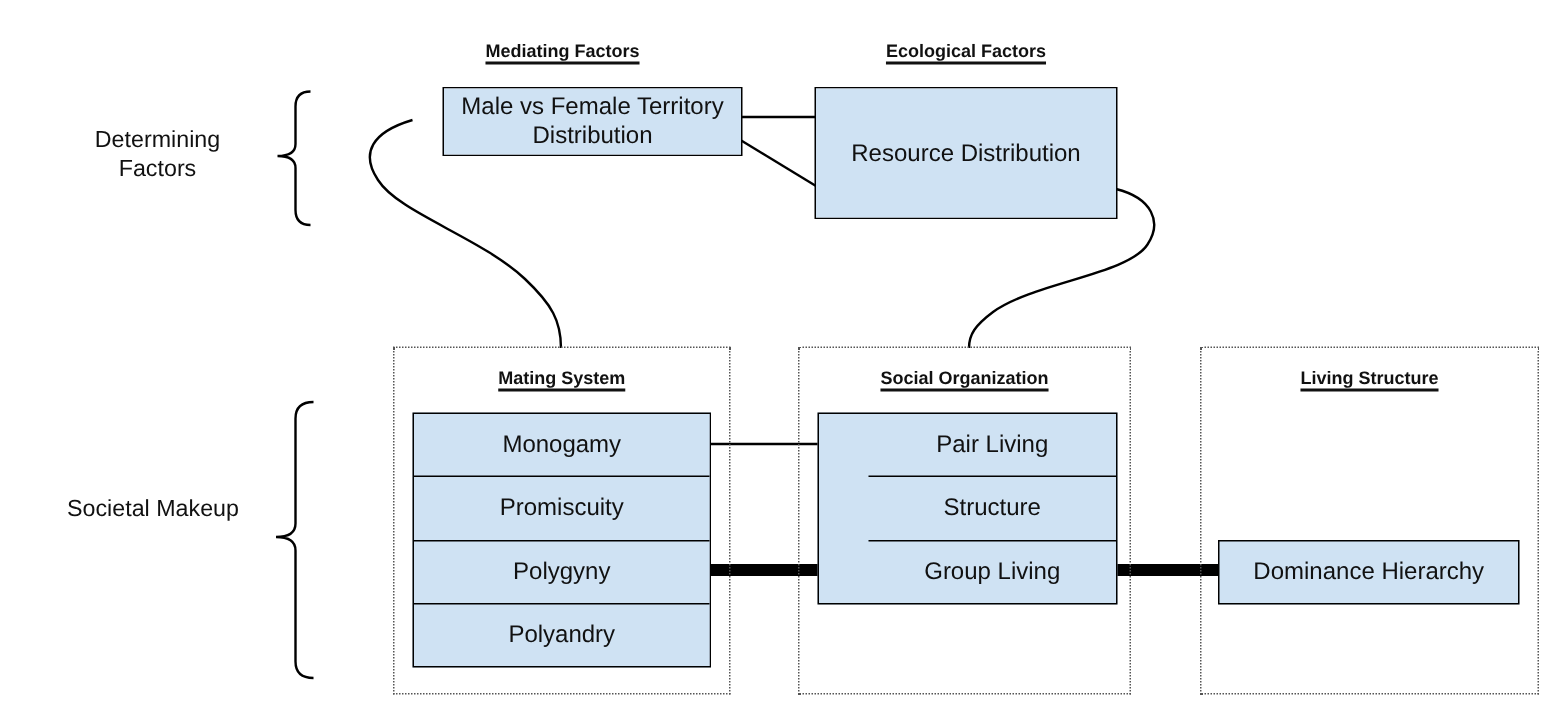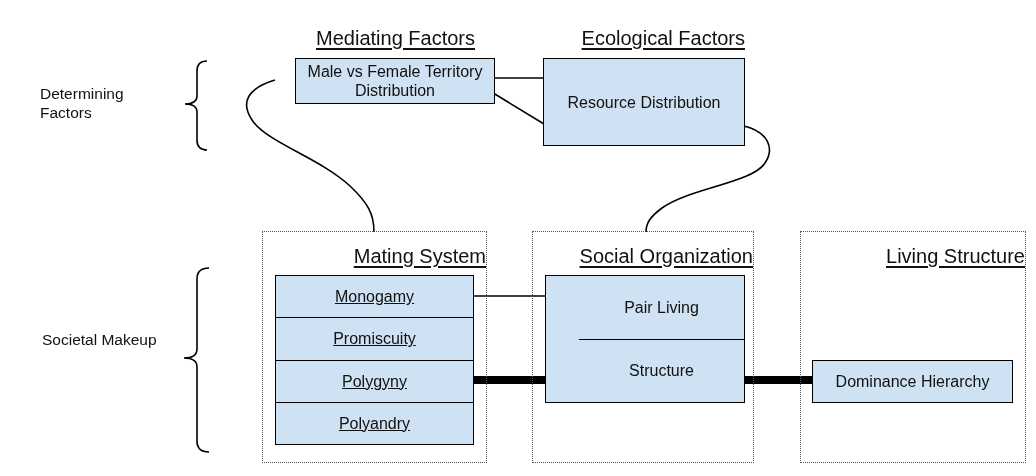--- a/index.html
+++ b/index.html
@@ -11,32 +11,32 @@
     font-family: "Liberation Sans", sans-serif;
     color: var(--text, #111111);
     overflow: hidden;
   }
   .wires { position: absolute; left: 0; top: 0; }
   .wires path, .wires line { stroke: var(--box-border, #000000); fill: none; stroke-width: 1.6px; }
   .wires line.thick { stroke-width: 8px; }
 
   .side-label {
     position: absolute;
-    text-align: left;
+    text-align: center;
     font-size: 15.5px;
     line-height: 19px;
   }
   #lbl-det { left: 40px; top: 84px;  width: 130px; }
   #lbl-soc { left: 42px; top: 330px; width: 120px; }
 
   .group-title {
     position: absolute;
-    text-align: right;
-    font-weight: normal;
-    font-size: 20px;
+    text-align: center;
+    font-weight: bold;
+    font-size: 12px;
     text-decoration: underline;
     text-decoration-thickness: 1.8px;
     text-underline-offset: 3px;
     white-space: nowrap;
   }
   #t-mediating  { left: 275px; top: 27px; width: 200px; }
   #t-ecological { left: 543px; top: 27px; width: 202px; }
 
   .stack {
     position: absolute;
@@ -53,21 +53,21 @@
     justify-content: center;
     text-align: center;
     font-size: 16px;
     line-height: 19px;
     background: var(--box-fill, #cfe2f3);
   }
   .cell + .cell { border-top: 1.6px solid var(--box-border, #000000); }
 
   #box-mediating  { left: 275px; top: 58px;  width: 200px; height: 46px; margin-left: 20px; }
   #box-ecological { left: 543px; top: 58px;  width: 202px; height: 88px; }
-  #box-mating     { left: 275px; top: 275px; width: 199px; height: 170px; text-decoration: underline; }
+  #box-mating     { left: 275px; top: 275px; width: 199px; height: 170px; }
   #box-socorg     { left: 545px; top: 275px; width: 200px; height: 128px; padding-left: 33px; }
   #box-dominance  {
     position: absolute;
     left: 812px; top: 360px; width: 201px; height: 43px;
     border: 1.6px solid var(--box-border, #000000);
     box-sizing: border-box;
   }
 
   .dotted-group {
     position: absolute;
@@ -121,20 +121,21 @@
     <div class="cell">Polygyny</div>
     <div class="cell">Polyandry</div>
   </div>
 
   <div class="dotted-group" id="g-socorg">
     <div class="group-title">Social Organization</div>
   </div>
   <div class="stack" id="box-socorg">
     <div class="cell">Pair Living</div>
     <div class="cell">Structure</div>
+    <div class="cell">Group Living</div>
   </div>
 
   <div class="dotted-group" id="g-structure">
     <div class="group-title">Living Structure</div>
   </div>
   <div class="cell" id="box-dominance">Dominance Hierarchy</div>
 
 </div>
 
 </body></html>

